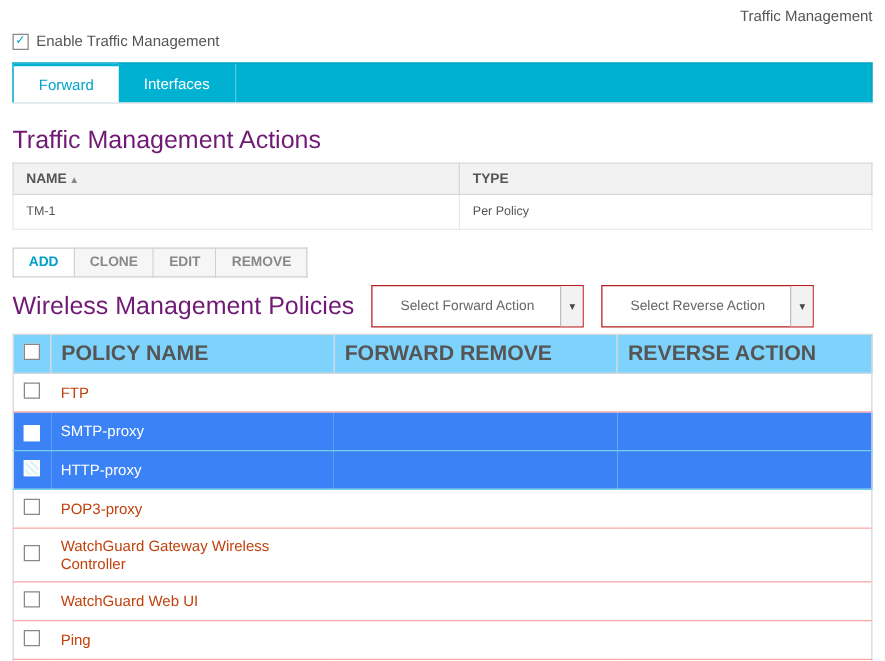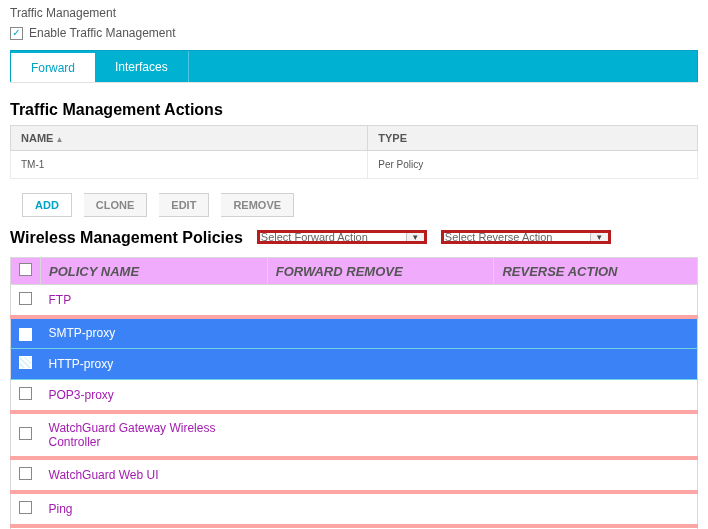--- a/index.html
+++ b/index.html
@@ -4,78 +4,78 @@
 <style>
   * { box-sizing: border-box; margin: 0; padding: 0; }
   body {
     font-family: "Segoe UI", Arial, sans-serif;
     font-size: 12px;
     color: #555;
     background: #fff;
     padding: 6px 10px;
     width: 708px;
   }
-  .panel-title { font-size: 12px; color: #555; margin-bottom: 6px; }
+  .panel-title { font-size: 12px; color: #555; margin-bottom: 6px; text-align: right; }
   .enable-row { display: flex; align-items: center; gap: 6px; margin-bottom: 10px; }
   .checkbox {
     width: 13px; height: 13px; border: 1px solid #888; background: #fff;
     display: inline-flex; align-items: center; justify-content: center;
     font-size: 10px; color: #00a3c7; line-height: 1;
   }
   .checkbox.checked::after { content: "✓"; }
 
   .tabs { display: flex; background: #00b1d2; height: 32px; border: 1px solid #00a3c7; border-bottom: none; }
   .tab {
     padding: 0 20px; display: flex; align-items: center; color: #fff; font-size: 12px;
     cursor: pointer;
   }
   .tab.active { background: #fff; color: #00a3c7; border-top: 2px solid #00b1d2; }
   .tab:not(.active) { border-right: 1px solid rgba(255,255,255,0.3); }
 
   .section { border-top: 1px solid #e2e2e2; padding-top: 10px; }
 
-  h2.section-h { font-size: 16px; font-weight: 700; color: #000000; margin: 8px 0 6px 0; }
+  h2.section-h { font-size: 20px; font-weight: 400; color: #701a75; margin: 8px 0 6px 0; }
 
   .actions-table { width: 100%; border: 1px solid #d8d8d8; border-collapse: collapse; }
   .actions-table th {
     background: #f2f2f2; text-align: left; font-size: 11px; font-weight: 700;
     color: #555; padding: 6px 10px; border: 1px solid #d8d8d8;
   }
   .actions-table td { padding: 8px 10px; border: 1px solid #eaeaea; font-size: 10px; color: #555; }
   .sort-icon { font-size: 8px; color: #888; margin-left: 2px; }
 
   .toolbar { display: flex; margin: 14px 0 4px 0; }
   .tbtn {
     border: 1px solid #d0d0d0; background: #f6f6f6; color: #888;
-    padding: 5px 12px; font-size: 11px; cursor: pointer; font-weight: 600; margin-left: 12px;
+    padding: 5px 12px; font-size: 11px; cursor: pointer; font-weight: 600;
   }
   .tbtn + .tbtn { border-left: none; }
   .tbtn.primary { color: #00a3c7; background: #fff; }
 
   .policies-head-row { display: flex; align-items: center; gap: 14px; margin-bottom: 4px; }
   .policies-head-row h2 { flex: 0 0 auto; }
   .select {
     display: flex; align-items: center; justify-content: space-between;
-    border: 3px solid #b91c1c; background: #fff; height: 14px; width: 170px;
-    padding: 0 0 0 1px; font-size: 11px; color: #666;
+    border: 1px solid #b91c1c; background: #fff; height: 34px; width: 170px;
+    padding: 0 0 0 22px; font-size: 11px; color: #666;
   }
   .select .arrow-box {
     width: 18px; height: 100%; border-left: 1px solid #bfbfbf;
     display: flex; align-items: center; justify-content: center; background: #f2f2f2;
   }
   .select .arrow-box::after { content: "▾"; font-size: 9px; color: #444; }
 
   .policies-table { width: 100%; border: 1px solid #d8d8d8; border-collapse: collapse; }
   .policies-table th {
-    background: #f0abfc; text-align: left; font-size: 13px; font-weight: 700;
-    color: #555; padding: 5px 8px; border: 1px solid #d8d8d8; font-style: italic;
+    background: #7dd3fc; text-align: left; font-size: 17px; font-weight: 700;
+    color: #555; padding: 5px 8px; border: 1px solid #d8d8d8;
   }
   .policies-table th.cbcol { width: 26px; text-align: center; }
   .policies-table td {
-    padding: 7px 8px; border-bottom: 4px solid #fca5a5; font-size: 12px; color: #a21caf;
+    padding: 7px 8px; border-bottom: 1px solid #fca5a5; font-size: 12px; color: #c2410c;
   }
   .policies-table td.cbcol { width: 26px; text-align: center; }
   .policies-table tr.selected td { background: #3b82f6; color: #fff; border-bottom: 1px solid #6fd3e6; }
   .policies-table tr.selected .checkbox { border-color: #fff; color: #fff; }
   .policies-table tr.selected .checkbox.checked::after { color: #fff; }
   .row-dash .checkbox { background: repeating-linear-gradient(45deg,#fff,#fff 2px,#dff3f8 2px,#dff3f8 4px); }
 </style>
 </head>
 <body>
 

